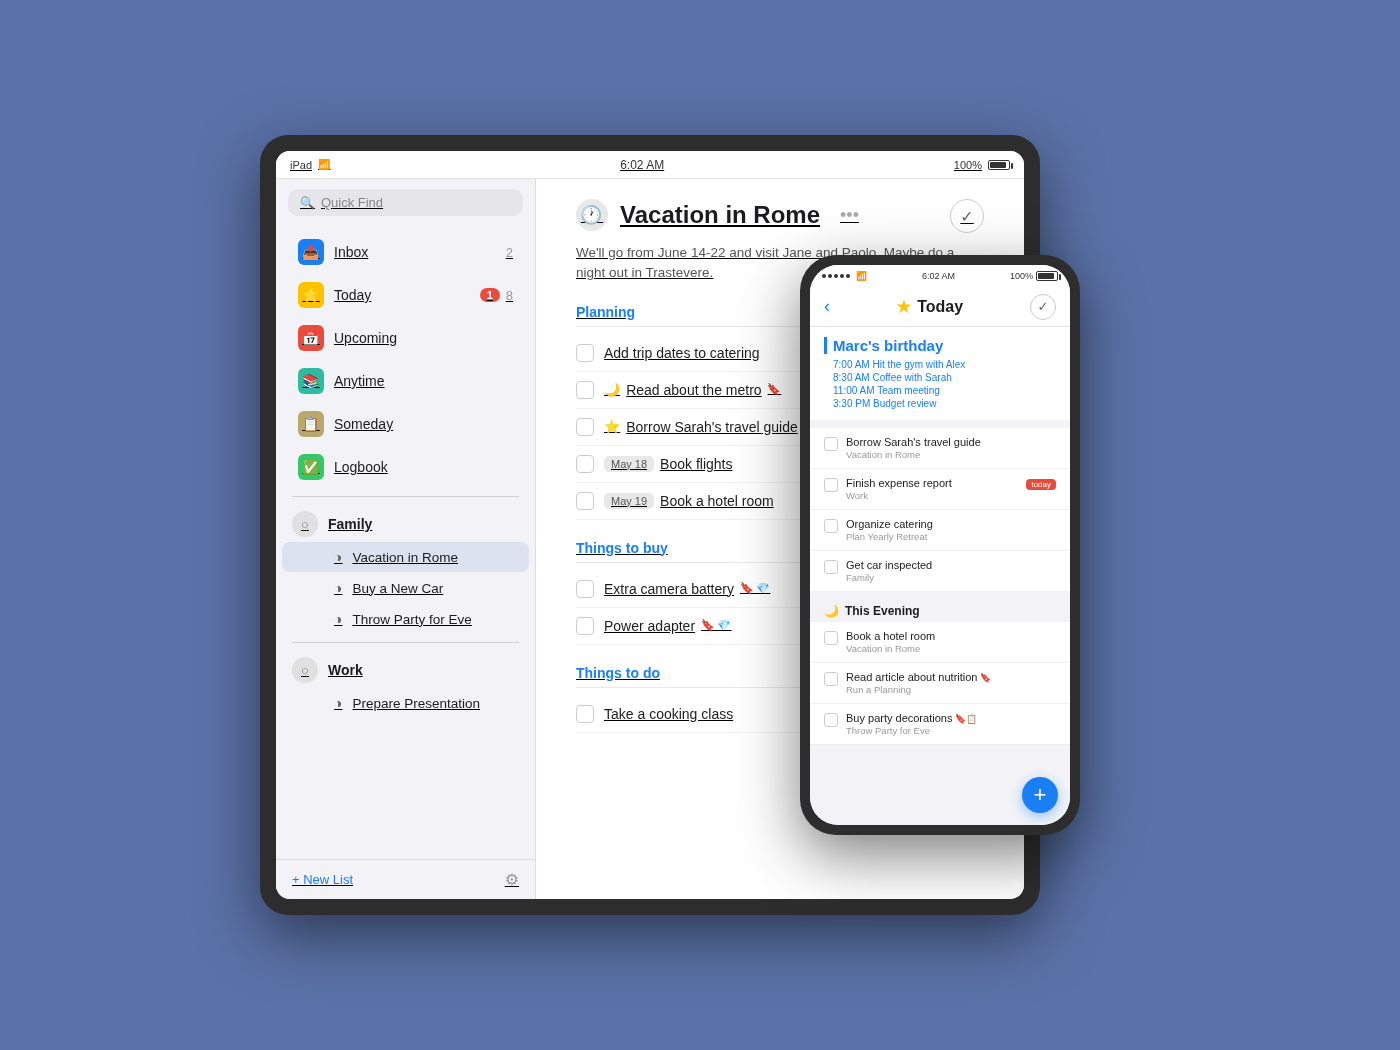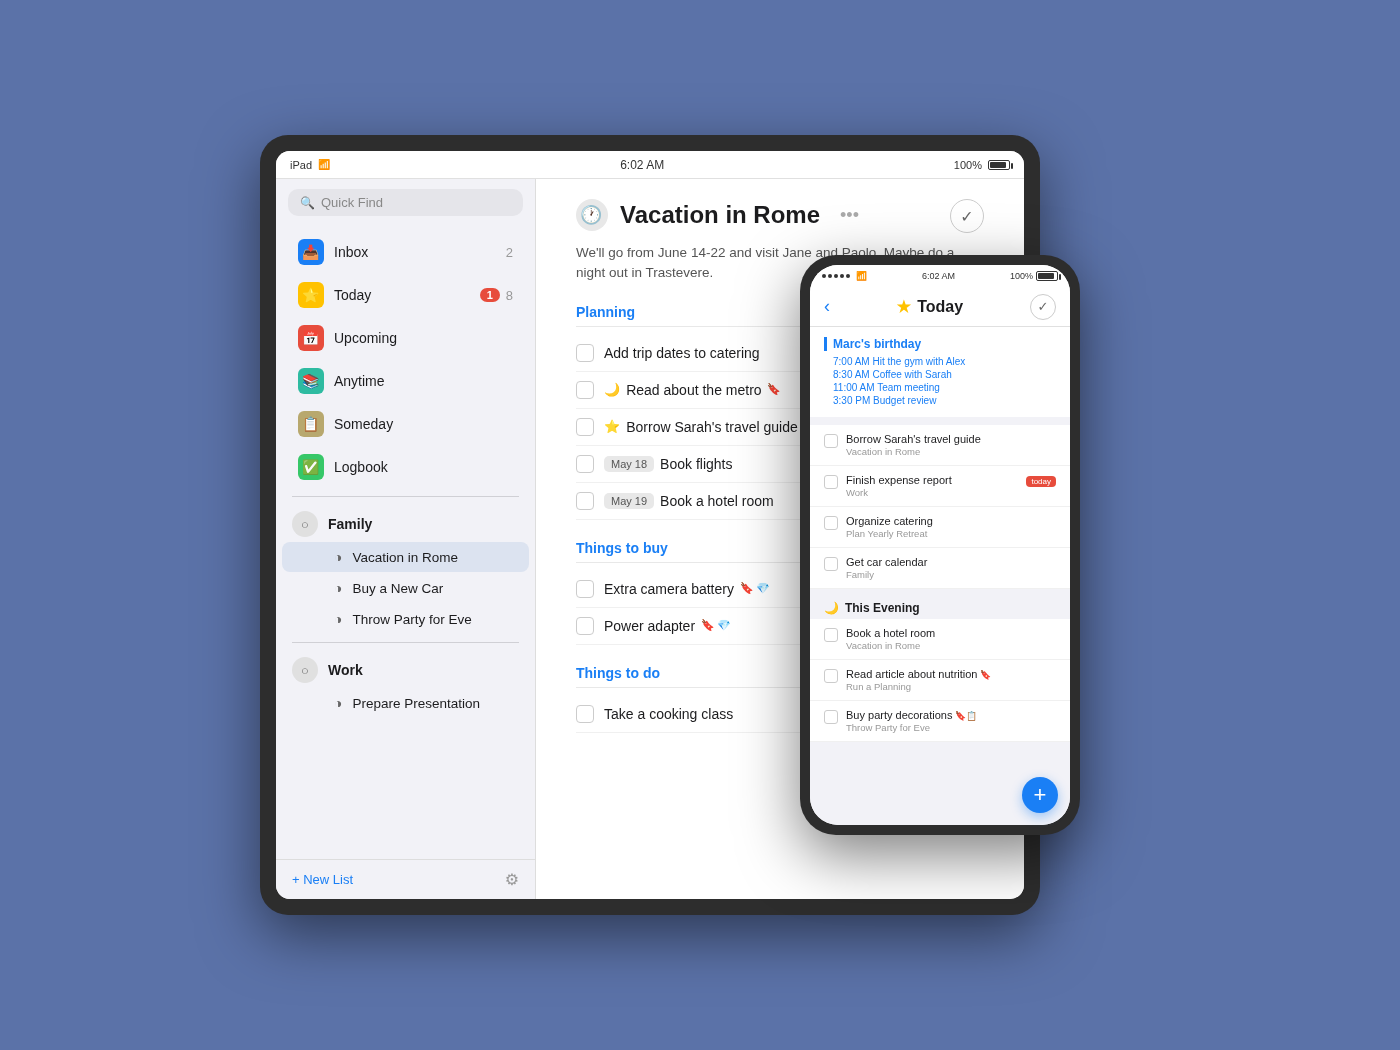--- a/index.html
+++ b/index.html
@@ -16,20 +16,21 @@
 
     
     .ipad-frame {
       width: 780px;
       height: 780px;
       background: #2d2d2d;
       border-radius: 28px;
       padding: 16px;
       position: relative;
       box-shadow: 0 20px 60px rgba(0,0,0,0.5);
+      text-decoration: underline;
     }
     .ipad-screen {
       width: 100%;
       height: 100%;
       background: #f0f0f0;
       border-radius: 14px;
       overflow: hidden;
       display: flex;
       flex-direction: column;
     }
@@ -308,21 +309,21 @@
     .iphone-nav-title .star { color: #ffc200; }
     .iphone-nav-check { width: 26px; height: 26px; border-radius: 50%; border: 1.5px solid #ccc; display:flex; align-items:center; justify-content:center; font-size:13px; color:#666; }
 
     .iphone-content { flex: 1; overflow-y: auto; background: #f2f2f7; }
 
     .iphone-calendar-block {
       background: white;
       margin: 0 0 8px;
       padding: 10px 14px;
     }
-    .iphone-cal-date { font-size: 12px; font-weight: 700; color: #1a7ff5; margin-bottom: 4px; border-left: 3px solid #1a7ff5; padding-left: 6px; }
+    .iphone-cal-date { font-size: 15px; font-weight: 700; color: #1a7ff5; margin-bottom: 4px; border-left: 3px solid #1a7ff5; padding-left: 6px; }
     .iphone-cal-item { font-size: 10px; color: #555; padding: 1px 0 1px 9px; }
     .iphone-cal-item.blue { color: #1a7ff5; }
 
     .iphone-task-block {
       background: white;
       margin: 0 0 2px;
     }
     .iphone-task-row {
       display: flex;
       align-items: flex-start;
@@ -626,21 +627,21 @@
           <div class="iphone-task-row">
             <div class="iphone-checkbox"></div>
             <div class="iphone-task-info">
               <div class="iphone-task-name">Organize catering</div>
               <div class="iphone-task-sub">Plan Yearly Retreat</div>
             </div>
           </div>
           <div class="iphone-task-row">
             <div class="iphone-checkbox"></div>
             <div class="iphone-task-info">
-              <div class="iphone-task-name">Get car calendar</div>
+              <div class="iphone-task-name">Get car inspected</div>
               <div class="iphone-task-sub">Family</div>
             </div>
           </div>
         </div>
 
         <div class="iphone-section-header">
           <span class="moon-icon">🌙</span>
           <span>This Evening</span>
         </div>
         <div class="iphone-task-block">

